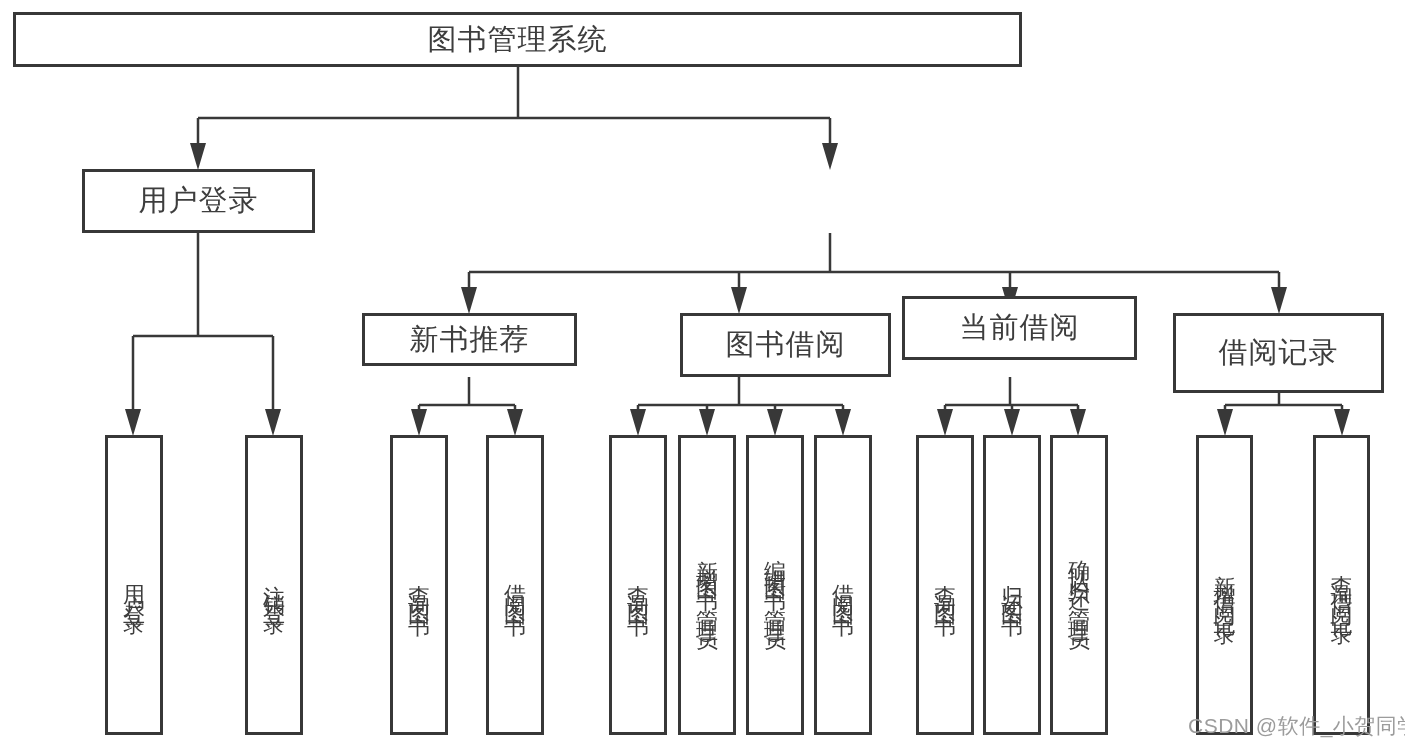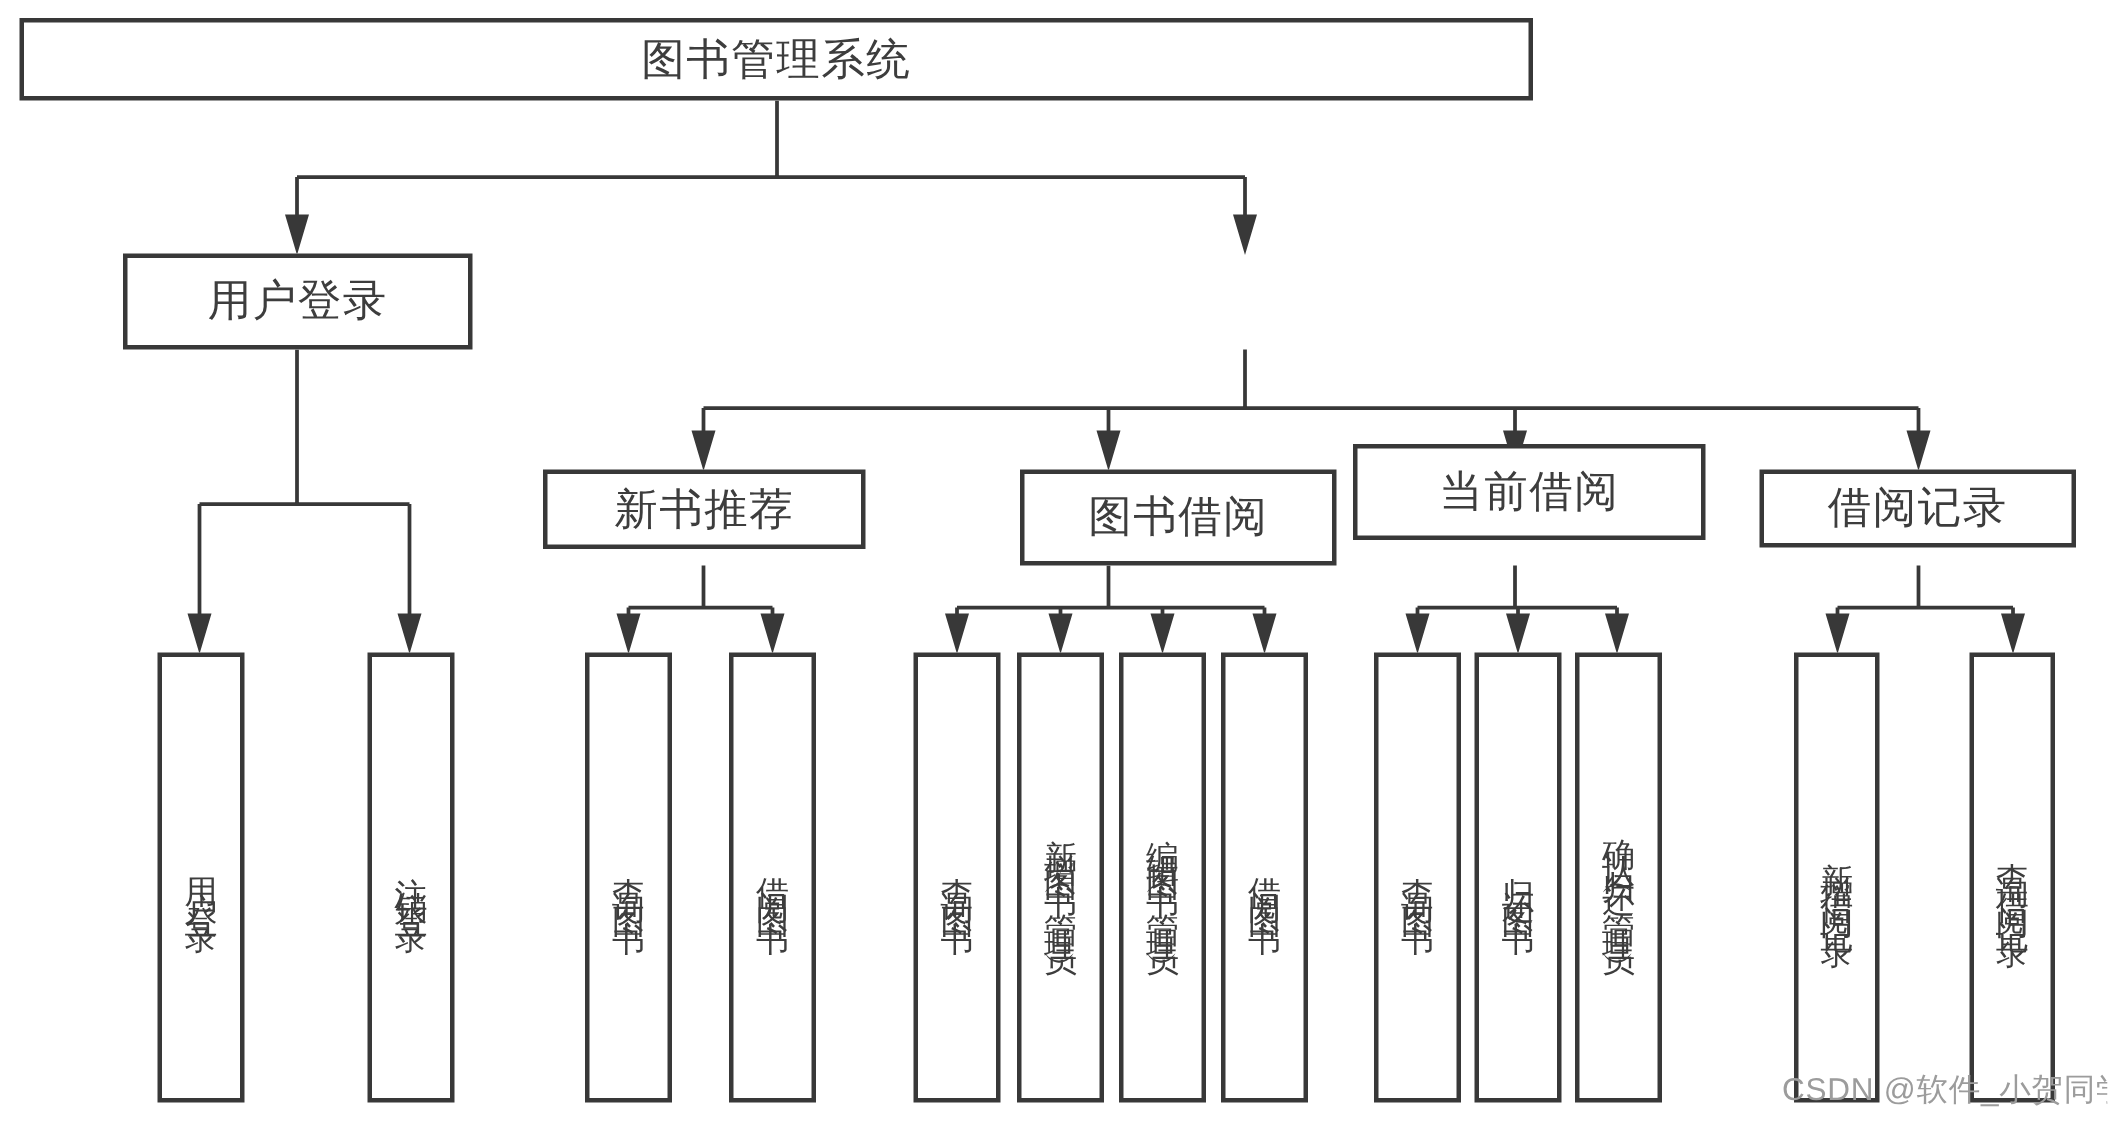--- a/index.html
+++ b/index.html
@@ -21,21 +21,21 @@
   }
   
   .n-root { left:13px;  top:12px;  width:1009px; height:55px; }
   
   .n-ul   { left:82px;  top:169px; width:233px; height:64px; }
   .n-bm   { left:713px; top:169px; width:234px; height:64px; }
   
   .n-nb   { left:362px;  top:313px; width:215px; height:53px; }
   .n-bb   { left:633px;  top:313px; width:211px; height:64px;margin-left:47px; }
   .n-cb   { left:902px;  top:296px; width:235px; height:64px; }
-  .n-br   { left:1173px; top:313px; width:211px; height:52px; }
+  .n-br   { left:1173px; top:313px; width:211px; height:80px; }
   
   .lf { top:435px; width:58px; height:300px; }
   .l-ul1 { left:105px; }  .l-ul2 { left:245px; }
   .l-nb1 { left:390px; }  .l-nb2 { left:486px; }
   .l-bb1 { left:609px; }  .l-bb2 { left:678px; }  .l-bb3 { left:746px; }  .l-bb4 { left:814px; }
   .l-cb1 { left:916px; }  .l-cb2 { left:983px; }  .l-cb3 { left:1050px; }
   .l-br1 { left:1196px; width:57px; }  .l-br2 { left:1313px; width:57px; }
   .watermark {
     position:absolute; left:1188px; top:712px; width:210px;
     font-size:21px; color:#9c9c9c; letter-spacing:0.5px; white-space:nowrap;

